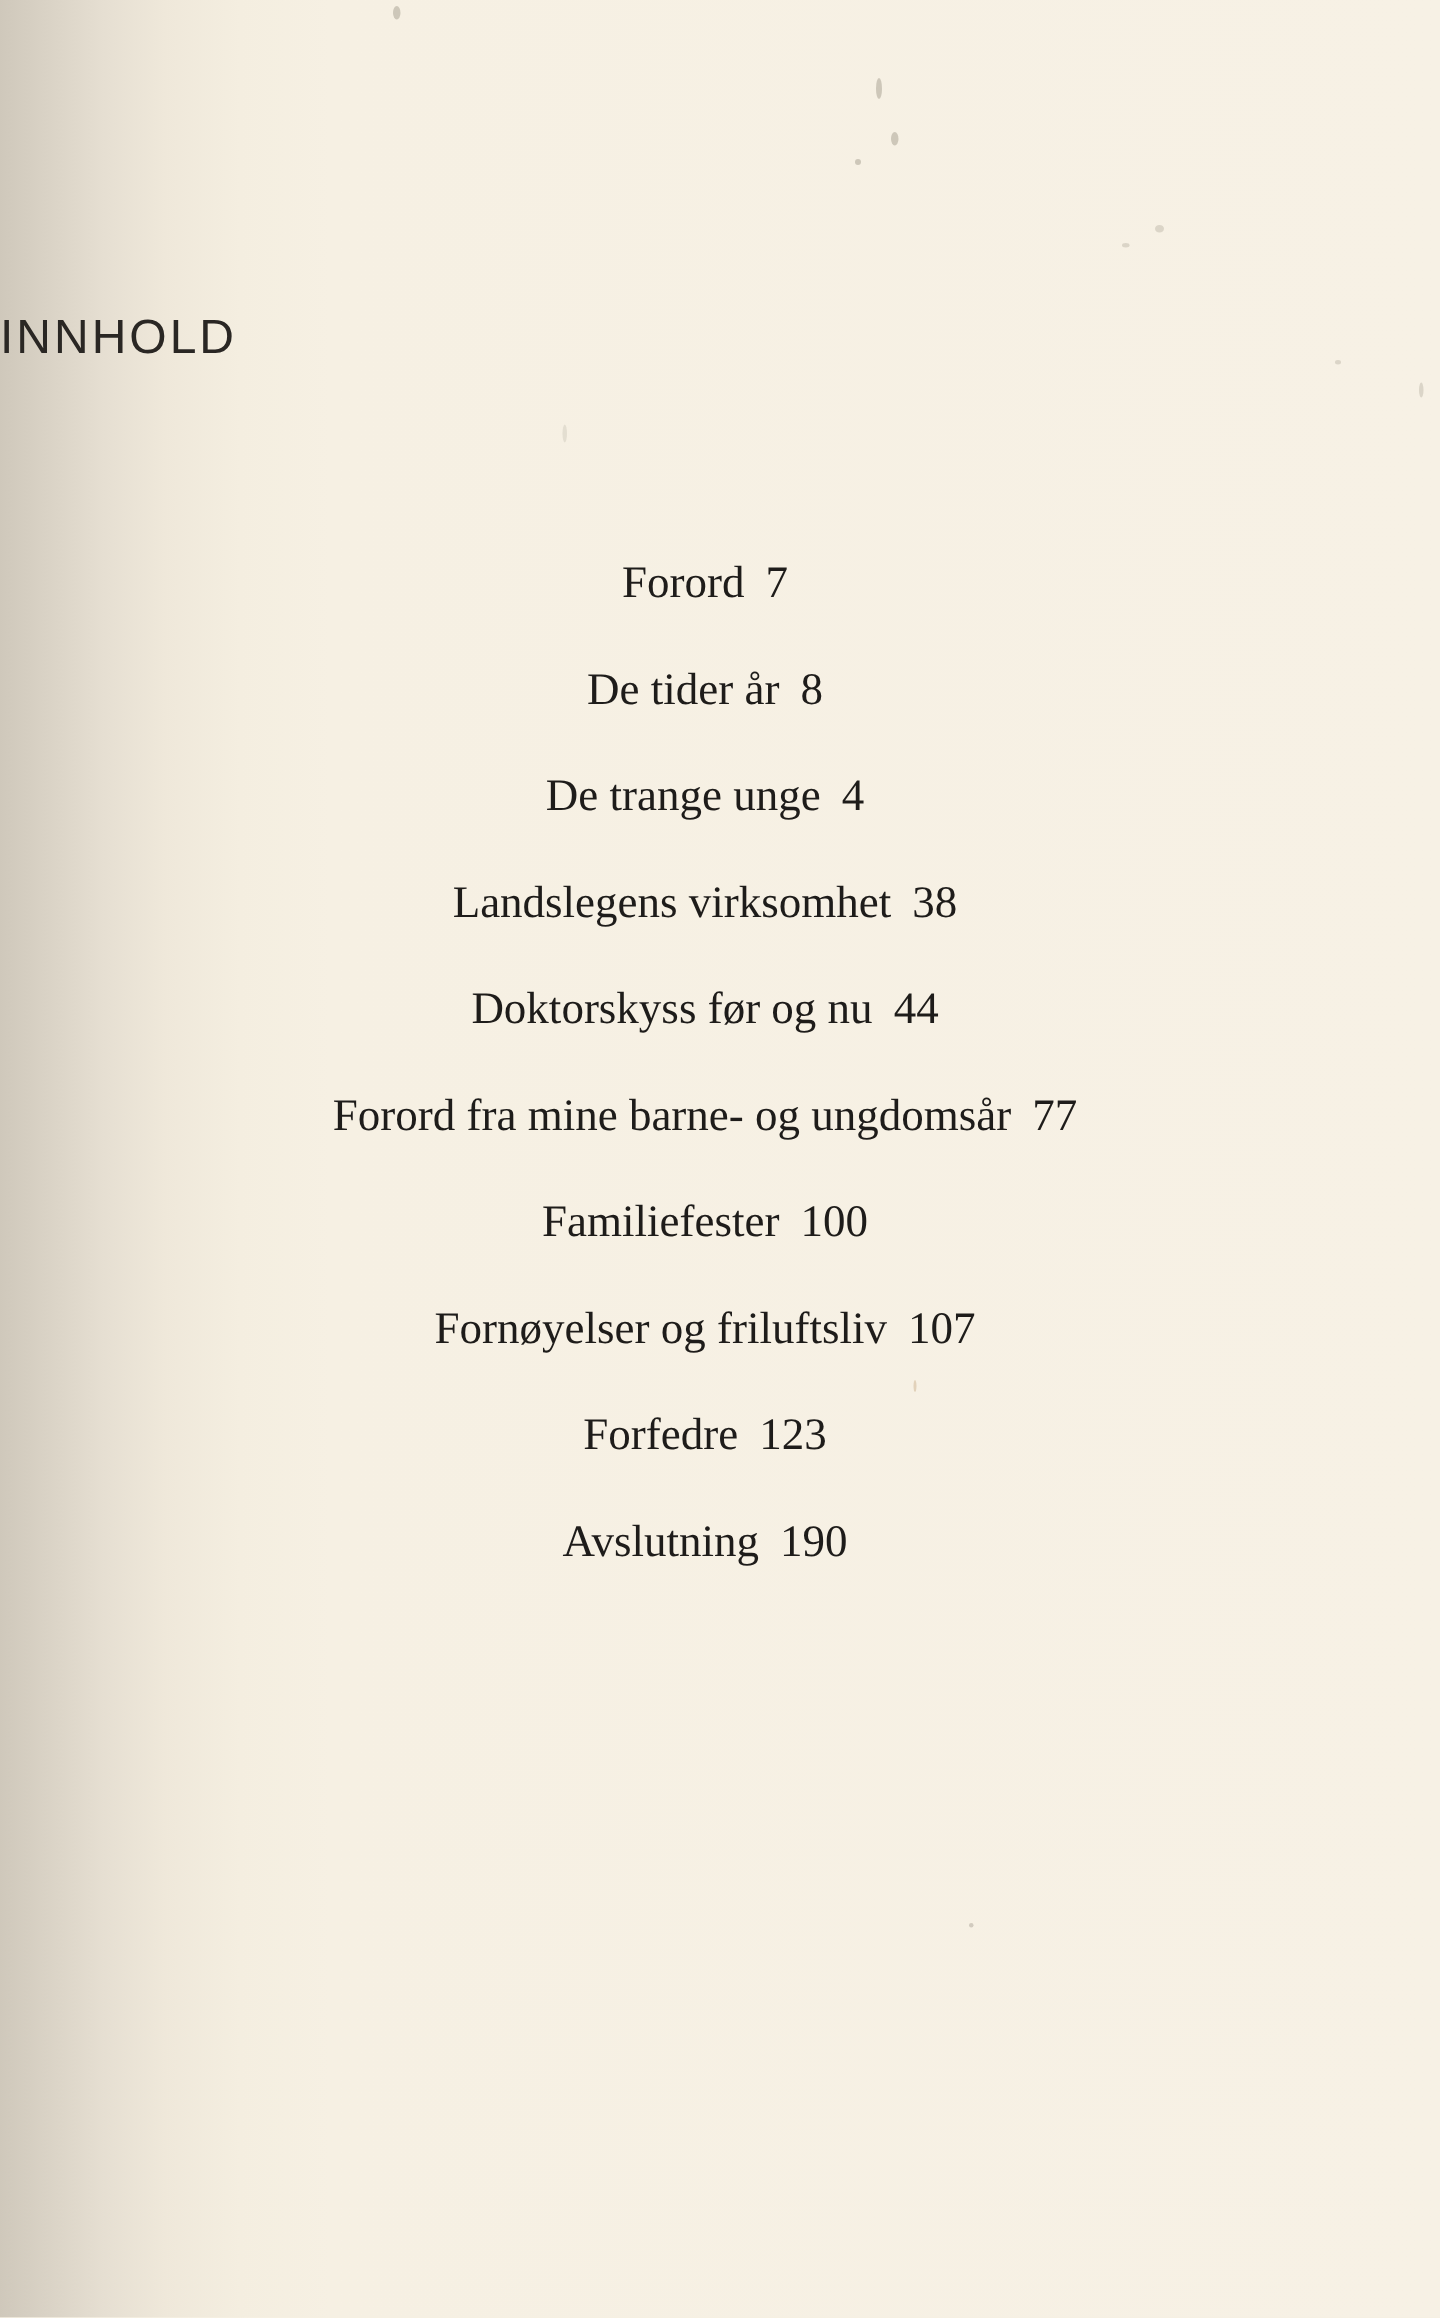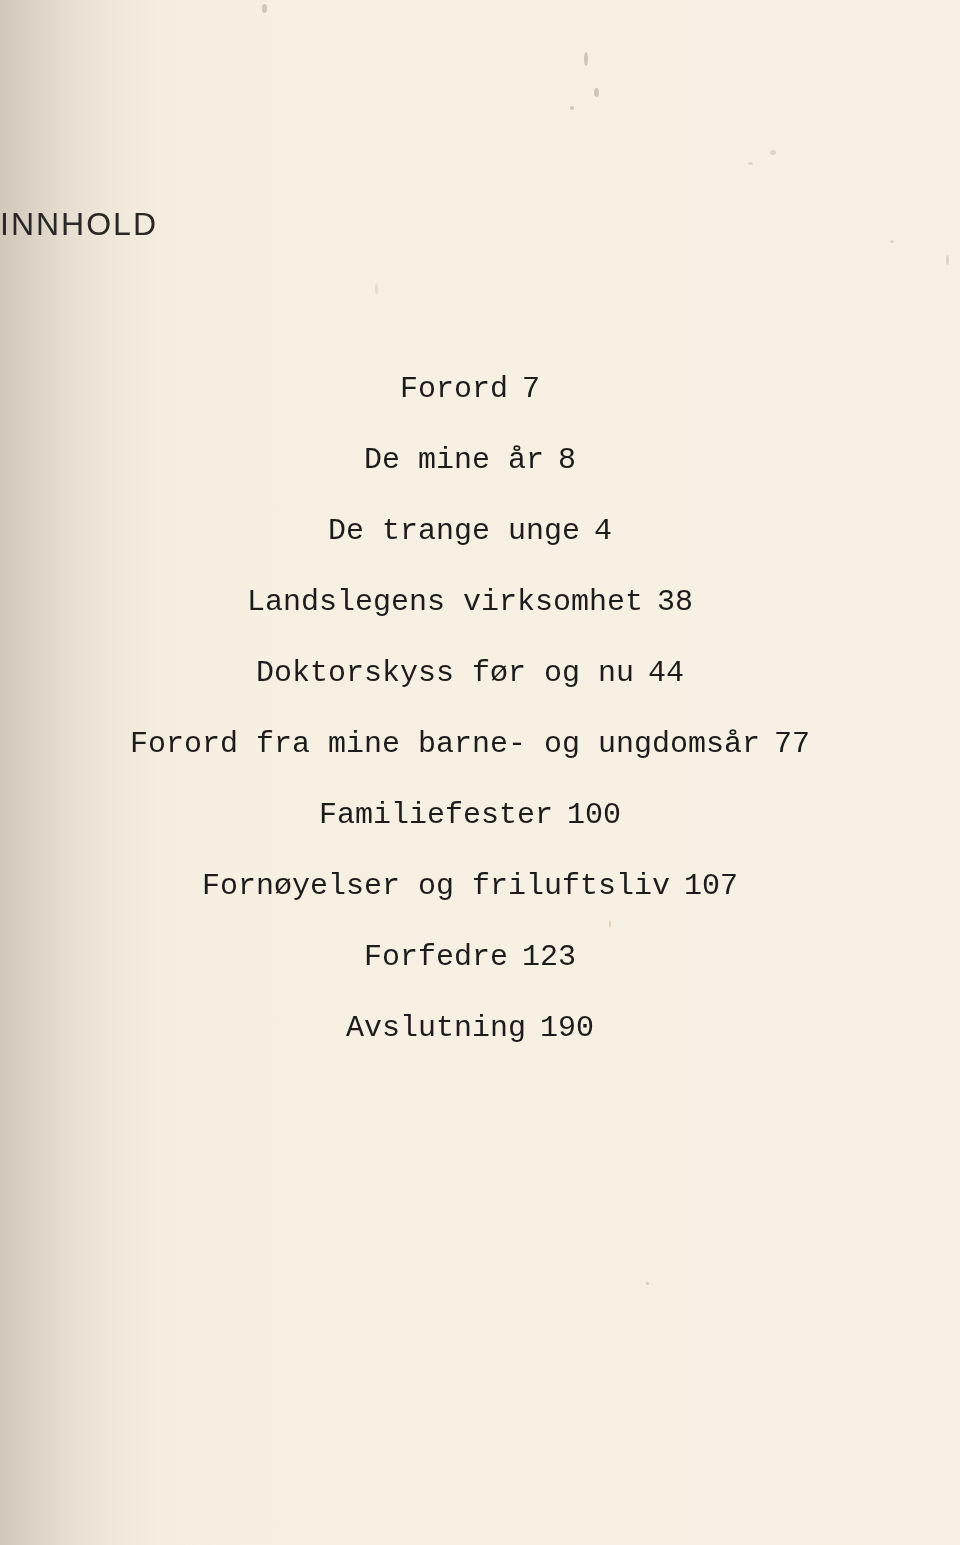--- a/index.html
+++ b/index.html
@@ -52,21 +52,21 @@
       left: 0;
       top: 366px;
       width: 940px;
       list-style: none;
       margin: 0;
       padding: 0;
     }
     .toc li {
       height: 71px;
       text-align: center;
-      font-family: Liberation Mono, monospace;
+      font-family: Liberation Serif, serif;
       font-size: 30px;
       line-height: 46px;
       color: #1e1c1a;
       white-space: nowrap;
     }
     .toc .page-num {
       margin-left: 14px;
     }
   </style>
 </head>
@@ -83,21 +83,21 @@
   <span class="speck" style="left:890px;top:240px;width:4px;height:3px;opacity:0.3;"></span>
   <span class="speck" style="left:946px;top:255px;width:3px;height:10px;opacity:0.3;"></span>
   <span class="speck" style="left:375px;top:283px;width:3px;height:12px;opacity:0.2;"></span>
   <span class="speck" style="left:609px;top:920px;width:2px;height:8px;opacity:0.3;background:#b48a5a;"></span>
   <span class="speck" style="left:646px;top:1282px;width:3px;height:3px;opacity:0.4;"></span>
 
   <div class="title">INNHOLD</div>
 
   <ul class="toc">
     <li><span>Forord</span><span class="page-num">7</span></li>
-    <li><span>De mine år</span><span class="page-num">8</span></li>
+    <li><span>De tider år</span><span class="page-num">8</span></li>
     <li><span>De trange unge</span><span class="page-num">4</span></li>
     <li><span>Landslegens virksomhet</span><span class="page-num">38</span></li>
     <li><span>Doktorskyss før og nu</span><span class="page-num">44</span></li>
     <li><span>Forord fra mine barne- og ungdomsår</span><span class="page-num">77</span></li>
     <li><span>Familiefester</span><span class="page-num">100</span></li>
     <li><span>Fornøyelser og friluftsliv</span><span class="page-num">107</span></li>
     <li><span>Forfedre</span><span class="page-num">123</span></li>
     <li><span>Avslutning</span><span class="page-num">190</span></li>
   </ul>
 </div>

